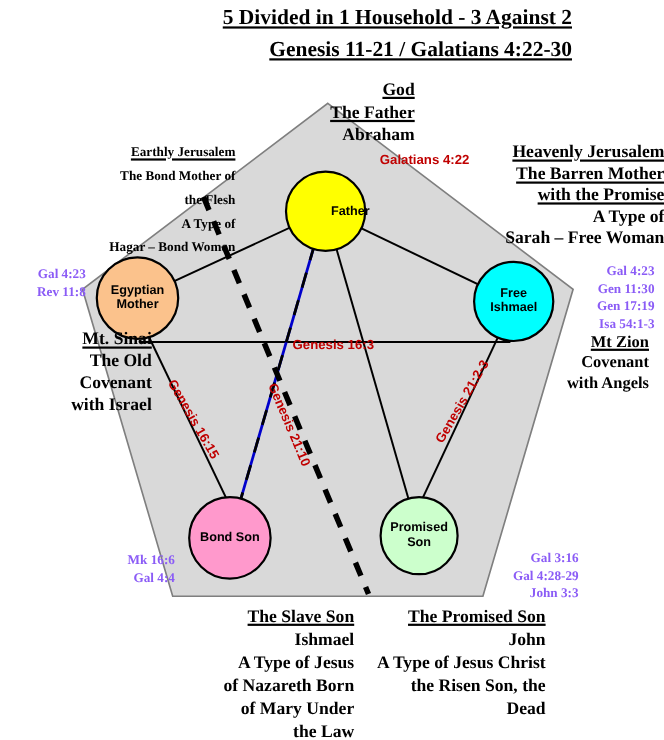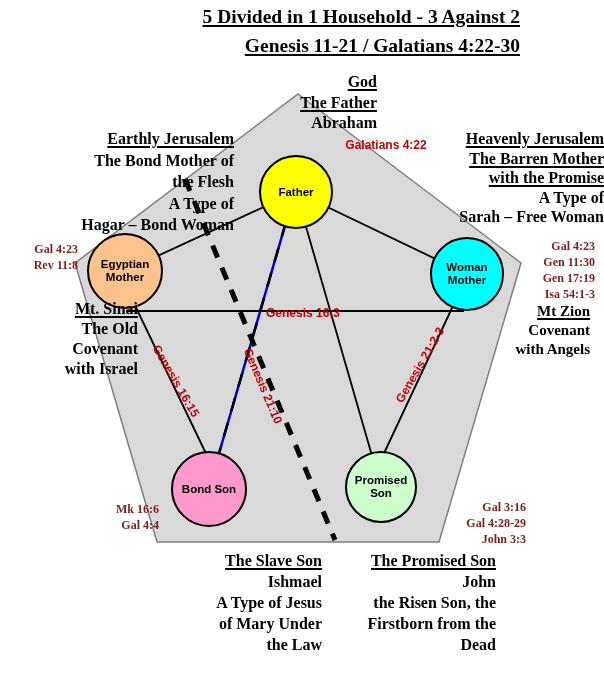--- a/index.html
+++ b/index.html
@@ -5,25 +5,25 @@
   html,body{margin:0;padding:0;}
   body{
     width:604px;height:673px;overflow:hidden;background:#ffffff;
     font-family:"Liberation Sans", sans-serif;font-weight:bold;color:#000;
   }
   .stage{position:relative;width:604px;height:673px;}
   .stage svg{position:absolute;left:0;top:0;}
   .blk{position:absolute;text-align:right;font-family:Liberation Serif, serif;}
   .blk div{white-space:nowrap;}
   .u{text-decoration:underline;text-decoration-thickness:2px;text-underline-offset:2px;}
-  .red{color:#7f1d1d;}
+  .red{color:#8b5cf6;}
   .rot{position:absolute;white-space:nowrap;font-size:12px;color:#C00000;}
   .nodeLabel{position:absolute;text-align:center;font-size:11.5px;line-height:13px;}
   .title{font-size:19.5px;line-height:29px;}
-  .bigblk{font-size:16px;line-height:21.5px;padding-left:20px;}
+  .bigblk{font-size:12px;line-height:21.5px;}
   .midblk{font-size:16px;line-height:20px;}
   .refblk{font-size:12px;line-height:16px;}
 </style>
 </head>
 <body>
 
 <div class="stage">
 
   <svg width="604" height="673" viewBox="0 0 604 673">
 
@@ -85,29 +85,30 @@
   <div class="blk" style="left:465px;top:302px;width:125px;font-size:15px;line-height:19px;">
     <div class="u">Mt Zion</div>
     <div>Covenant</div>
     <div>with Angels</div>
   </div>
 
   <div class="blk" style="left:110px;top:550px;width:212px;font-size:16px;line-height:21px;">
     <div class="u">The Slave Son</div>
     <div>Ishmael</div>
     <div>A Type of Jesus</div>
+    <div>of Nazareth Born</div>
     <div>of Mary Under</div>
     <div>the Law</div>
   </div>
 
   <div class="blk" style="left:284px;top:550px;width:212px;font-size:16px;line-height:21px;">
     <div class="u">The Promised Son</div>
     <div>John</div>
+    <div>A Type of Jesus Christ</div>
     <div>the Risen Son, the</div>
-    <div>Firstborn from the</div>
     <div>Dead</div>
   </div>
 
   <div class="blk red refblk" style="left:8px;top:241px;width:70px;">
     <div>Gal 4:23</div>
     <div>Rev 11:8</div>
   </div>
 
   <div class="blk red refblk" style="left:521px;top:238px;width:74px;">
     <div>Gal 4:23</div>
@@ -130,19 +131,19 @@
   <div class="rot" style="left:340px;top:138px;width:92px;text-align:center;">Galatians 4:22</div>
 
   <div class="rot" style="left:262px;top:296px;width:82px;text-align:center;margin-top:10px;">Genesis 16:3</div>
 
   <div class="rot" style="left:176px;top:381px;transform:translate(-50%,-50%) rotate(60deg);">Genesis 16:15</div>
 
   <div class="rot" style="left:263px;top:386px;transform:translate(-50%,-50%) rotate(67deg);">Genesis 21:10</div>
 
   <div class="rot" style="left:420px;top:365px;transform:translate(-50%,-50%) rotate(-60deg);">Genesis 21:2-3</div>
 
-  <div class="nodeLabel" style="left:256px;top:186px;width:80px;">Father</div>
+  <div class="nodeLabel" style="left:256px;top:186px;width:80px;text-align:right;">Father</div>
   <div class="nodeLabel" style="left:95px;top:258px;width:60px;">Egyptian Mother</div>
-  <div class="nodeLabel" style="left:437px;top:261px;width:60px;">Woman Mother</div>
+  <div class="nodeLabel" style="left:437px;top:261px;width:60px;">Free Ishmael</div>
   <div class="nodeLabel" style="left:169px;top:483px;width:80px;">Bond Son</div>
   <div class="nodeLabel" style="left:351px;top:474px;width:60px;">Promised Son</div>
 
 </div>
 
 </body></html>

